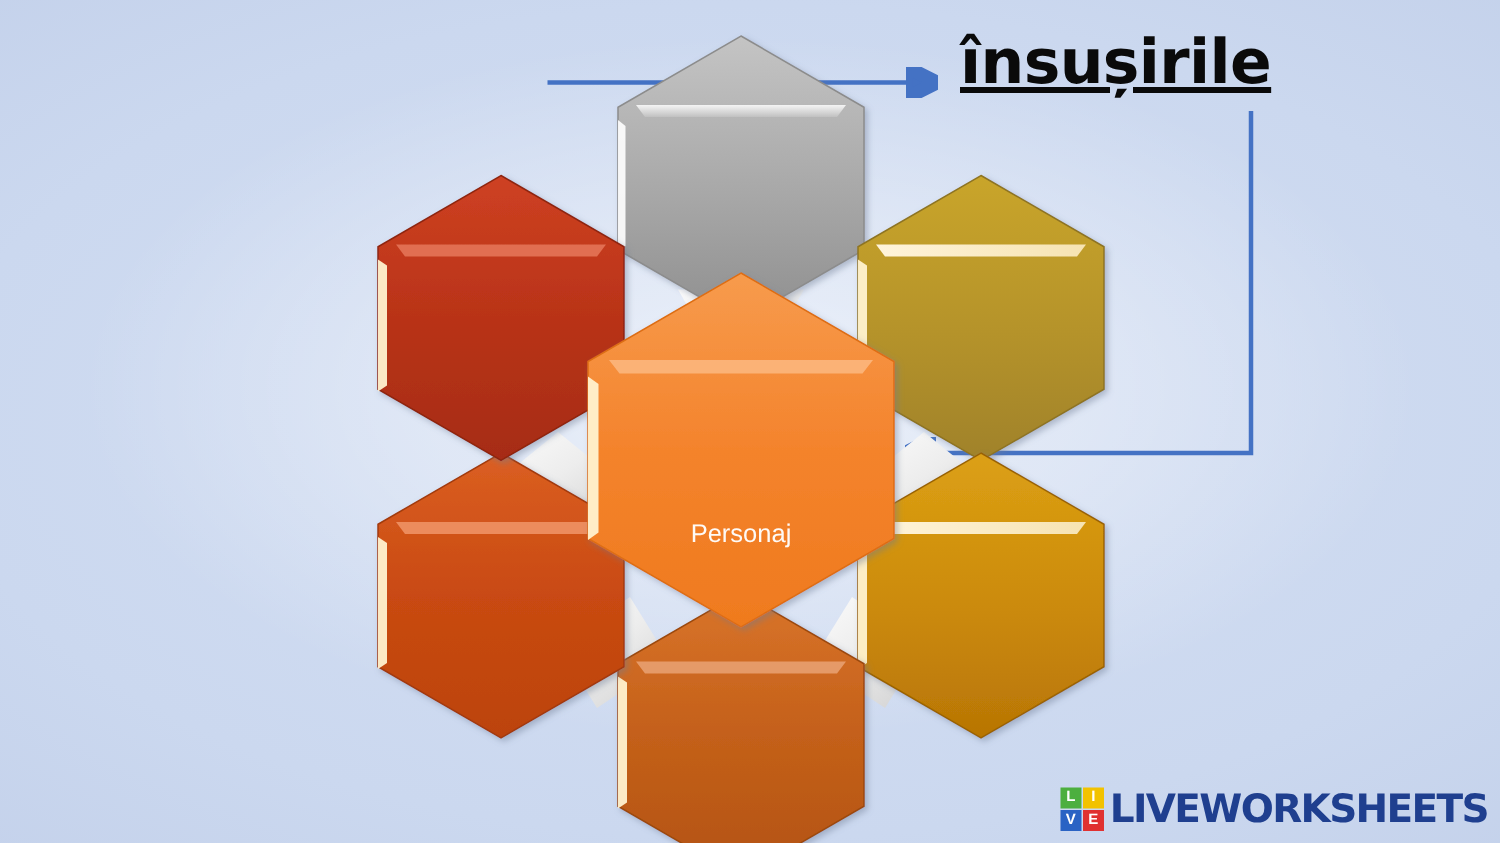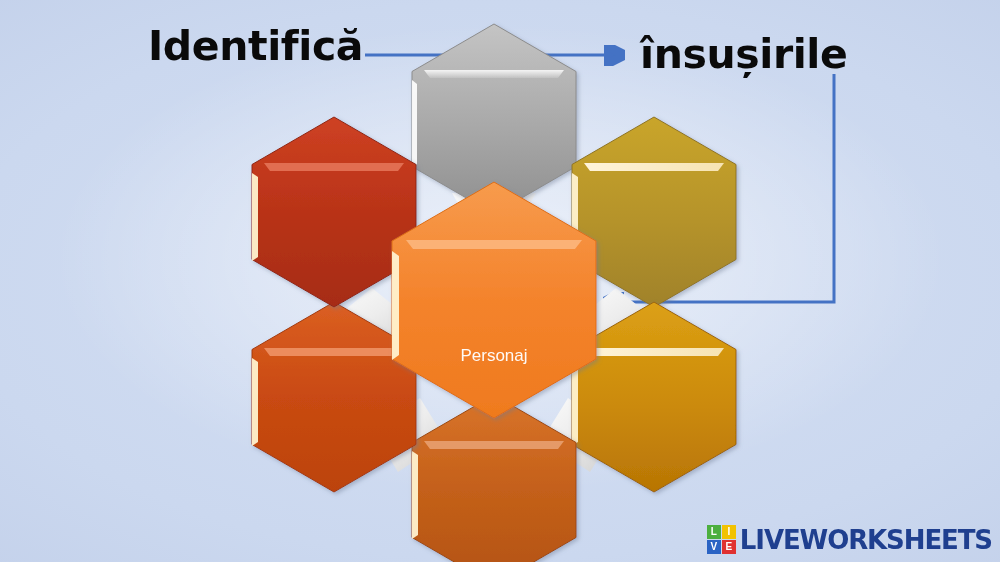--- a/index.html
+++ b/index.html
@@ -34,21 +34,21 @@
     color: #0a0a0a;
     font-weight: bold;
     font-size: 41px;
     line-height: 1;
     letter-spacing: -0.4px;
     white-space: nowrap;
     z-index: 40;
     font-family: "DejaVu Sans", "Liberation Sans", sans-serif;
   }
   #heading-left  { left: 148px; top: 26px; }
-  #heading-right { left: 640px; top: 34px; }
+  #heading-right { left: 640px; top: 21px; text-decoration: underline; }
 
   
   #connectors {
     position: absolute;
     left: 0; top: 0;
     width: 1000px; height: 562px;
     z-index: 12;
     pointer-events: none;
   }
 
@@ -223,21 +223,20 @@
     </g>
 
     <g filter="url(#soft)">
       <polygon points="494,182 596,241 596,359 494,418 392,359 392,241" fill="url(#g-center)" stroke="#DD6E12" stroke-width="1"></polygon>
       <polygon points="406,240 582,240 575,249 413,249" fill="#FBB57C" opacity="0.92"></polygon>
       <polygon points="392,251 399,256 399,355 392,360" fill="#FFF2CF" opacity="0.95"></polygon>
       <text id="center-label" x="494" y="361" text-anchor="middle" font-family="Liberation Sans, DejaVu Sans, sans-serif" font-size="17" fill="#ffffff" opacity="0.96">Personaj</text>
     </g>
   </svg>
 
-  <div class="heading" id="heading-left" style="color: rgb(10, 10, 10);">Identifică</div>
 
   <div class="heading" id="heading-right" style="color: rgb(10, 10, 10);">însușirile</div>
 
   <div id="lw-logo">
     <div id="lw-tiles">
       <div class="lw-tile" style="background: rgb(76, 175, 63);">L</div>
       <div class="lw-tile" style="background: rgb(242, 194, 0);">I</div>
       <div class="lw-tile" style="background: rgb(42, 99, 196);">V</div>
       <div class="lw-tile" style="background: rgb(224, 49, 49);">E</div>
     </div>

